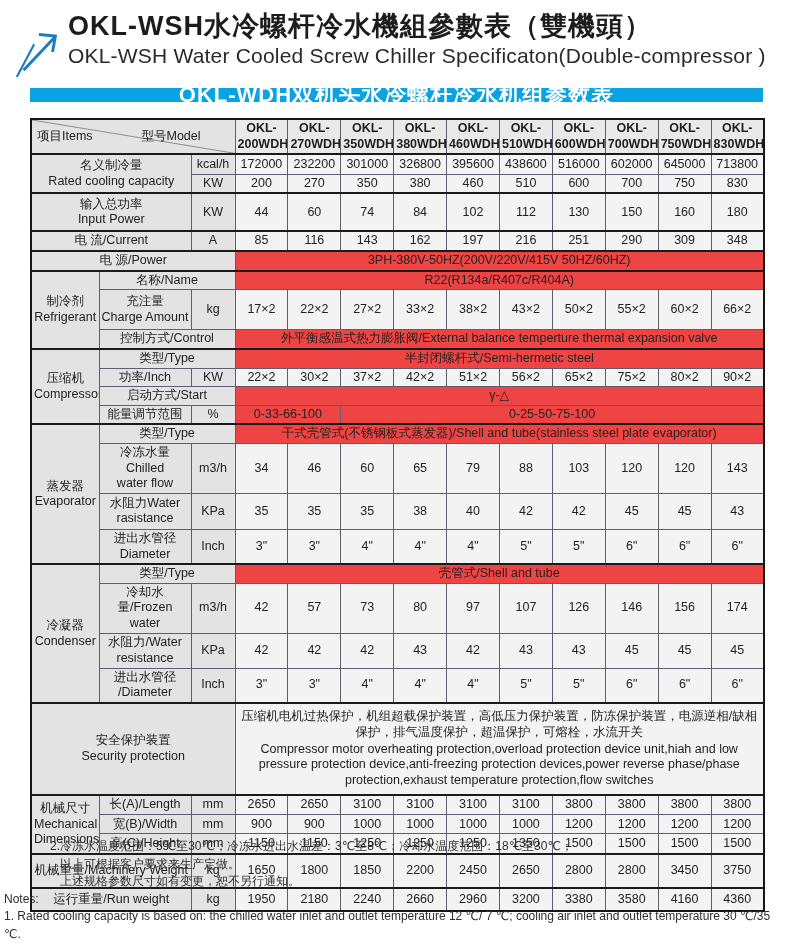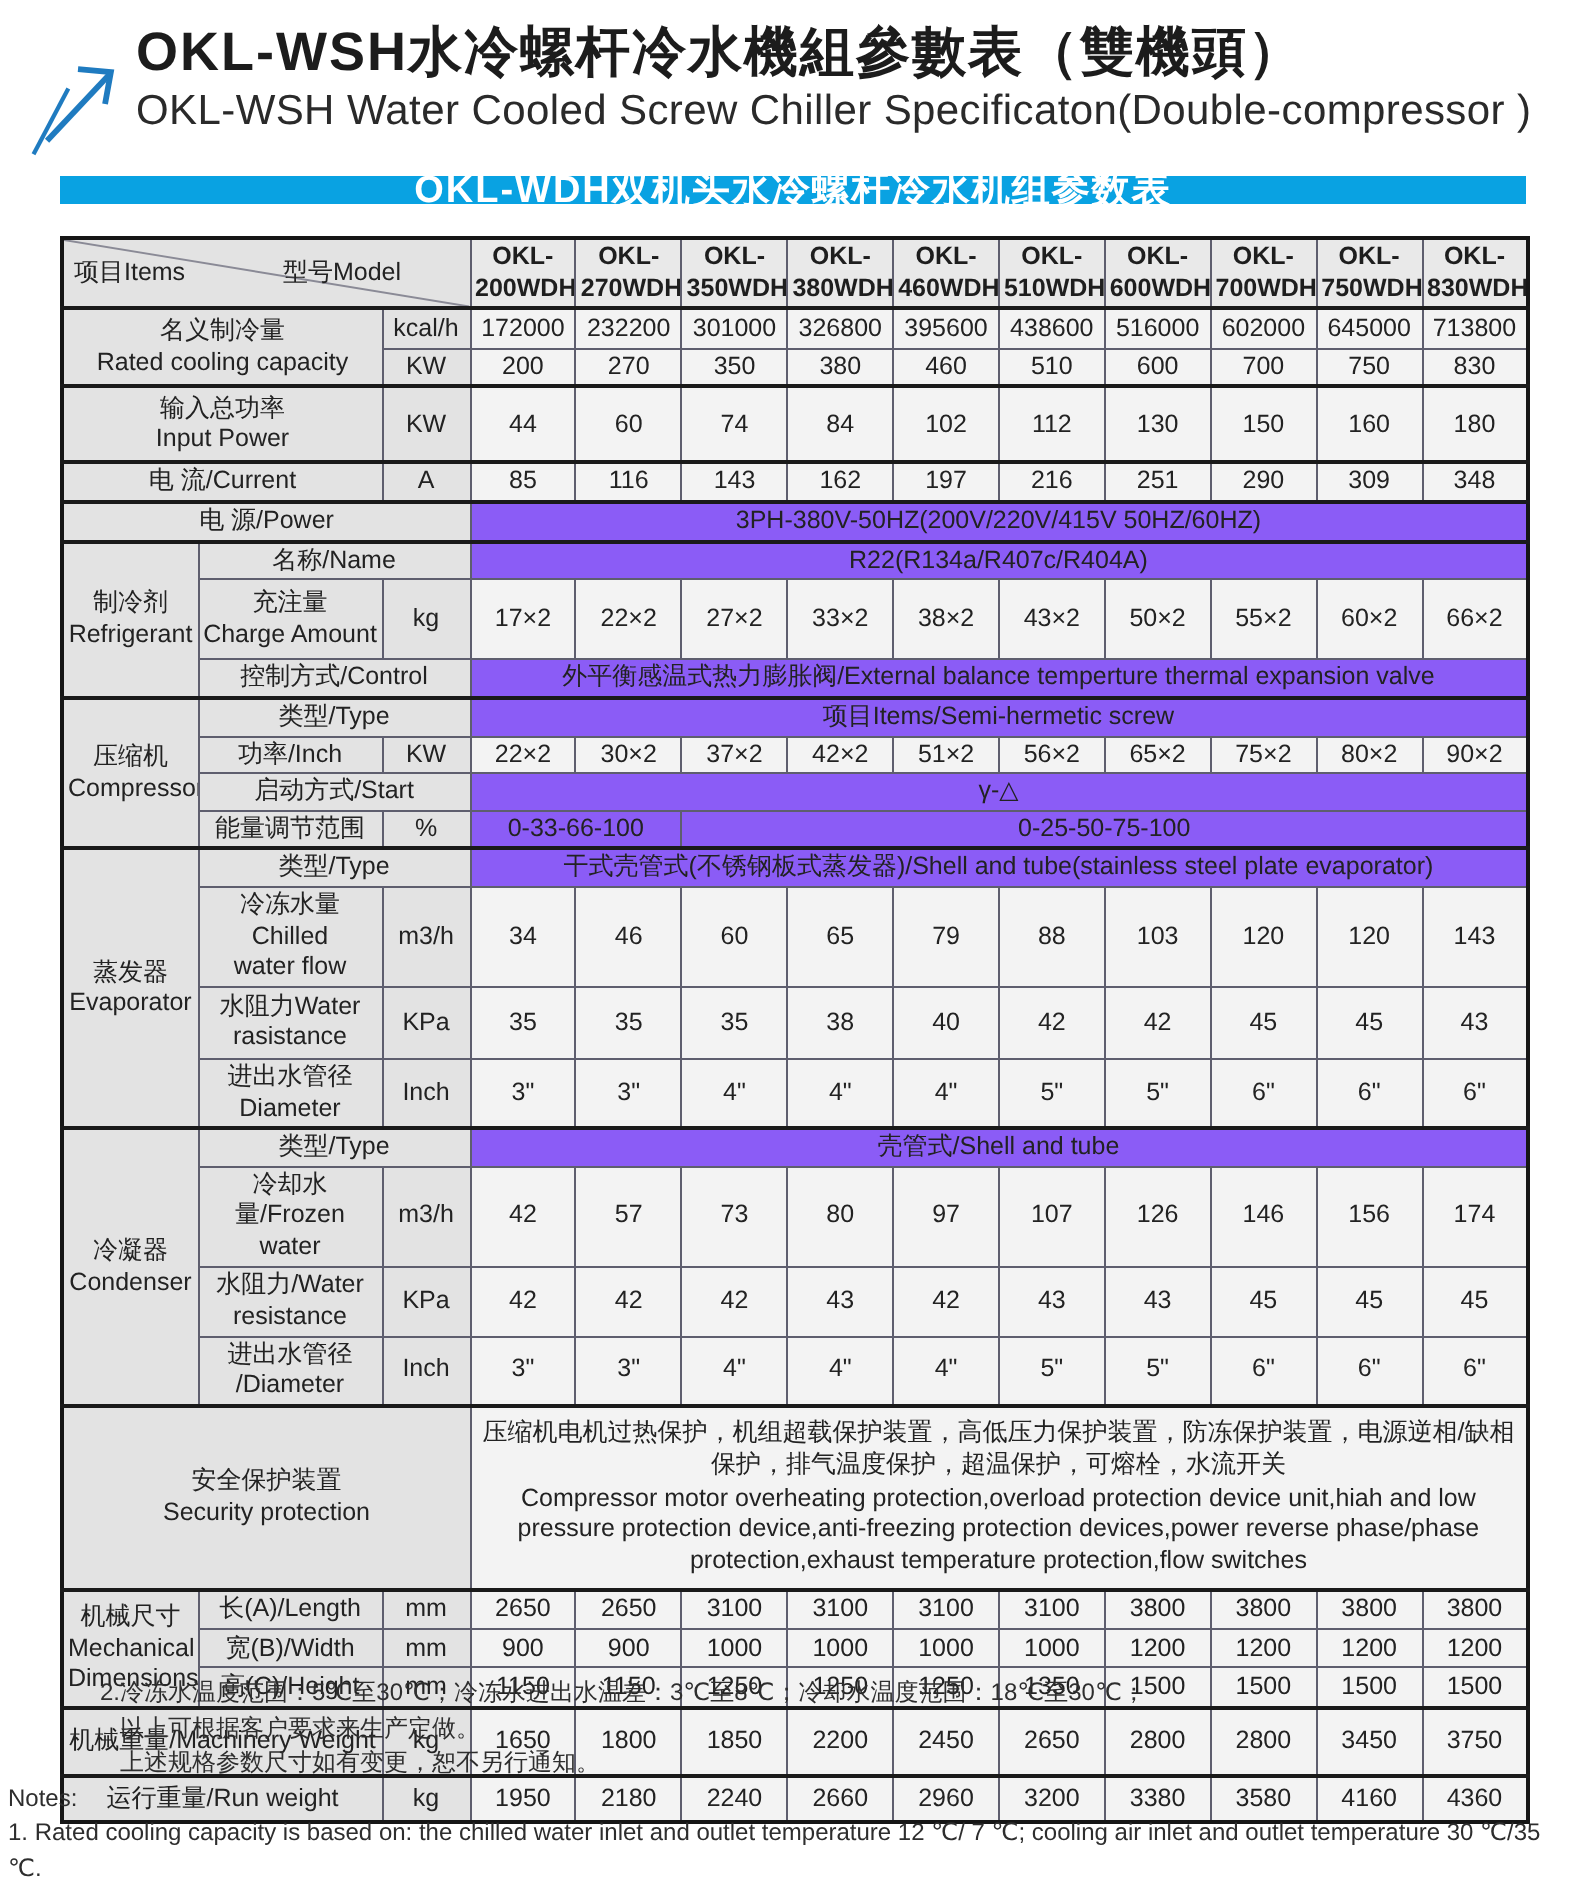--- a/index.html
+++ b/index.html
@@ -11,39 +11,39 @@
   
   .page-header { position:absolute; top:8px; left:6px; width:778px; }
   .logo { position:absolute; left:4px; top:14px; width:58px; height:58px; }
   .titles { margin-left:62px; }
   .title-zh { font-size:27px; font-weight:bold; color:#1c1c1c; letter-spacing:1px; line-height:36px; }
   .title-en { font-size:21px; color:#2a2a2a; line-height:24px; letter-spacing:0.2px; }
   
   .banner {
     position:absolute; left:30px; top:88px; width:733px; height:14px;
     display:flex; align-items:center; justify-content:center;
-    color:#fff; font-size:19px; font-weight:bold; letter-spacing:1px;
+    color:#fff; font-size:22px; font-weight:bold; letter-spacing:1px;
   }
   
   table.spec {
     position:absolute; left:30px; top:118px; width:733px;
     border-collapse:collapse; table-layout:fixed;
     font-size:12.5px; color:#222;
     border:2px solid #161616;
   }
   table.spec td {
     border:1px solid #5e5e6e; text-align:center; vertical-align:middle;
     padding:1px 2px; overflow:hidden; line-height:1.25;
   }
   tr.sec > td { border-top:2px solid #1a1a1a; }
   td.cat  { background:#e3e3e3; white-space:pre-line; }
   td.lbl  { background:#e3e3e3; white-space:pre-line; }
   td.unit { background:#e3e3e3; }
   td.v    { background:#f3f3f3; }
-  td.span { background:#8b5cf6; }
+  td.span { background:#ef4444; }
   td.model {
     background:#e9e9e9; font-size:12.5px; font-weight:bold; color:#1e1e1e;
     white-space:pre-line; line-height:1.3;
   }
   td.corner { background:#e3e3e3; position:relative; padding:0; }
   .corner-svg { position:absolute; inset:0; width:100%; height:100%; }
   .corner-items { position:absolute; left:5px; top:50%; transform:translateY(-50%); font-size:12.5px; }
   .corner-model { position:absolute; right:34px; top:50%; transform:translateY(-50%); font-size:12.5px;text-align:right; }
   td.security-text { text-align:left; padding:4px 7px; line-height:1.5; font-size:12.5px; background:#f3f3f3; }
   .sec-zh { margin-bottom:1px; }
@@ -207,21 +207,21 @@
       </tr>
   <tr style="height:17px">
     <td class="lbl" colspan="2">控制方式/Control</td>
     <td class="span" colspan="10">外平衡感温式热力膨胀阀/External balance temperture thermal expansion valve</td>
   </tr>
 
   <tr class="sec" style="height:17px">
     <td class="cat" rowspan="4">压缩机
 Compressor</td>
     <td class="lbl" colspan="2">类型/Type</td>
-    <td class="span" colspan="10">项目Items/Semi-hermetic screw</td>
+    <td class="span" colspan="10">半封闭螺杆式/Semi-hermetic steel</td>
   </tr>
   <tr style="height:18px">
     <td class="lbl">功率/Inch</td>
     <td class="unit">KW</td>
   <td class="v">22×2</td>
         <td class="v">30×2</td>
         <td class="v">37×2</td>
         <td class="v">42×2</td>
         <td class="v">51×2</td>
         <td class="v">56×2</td>

